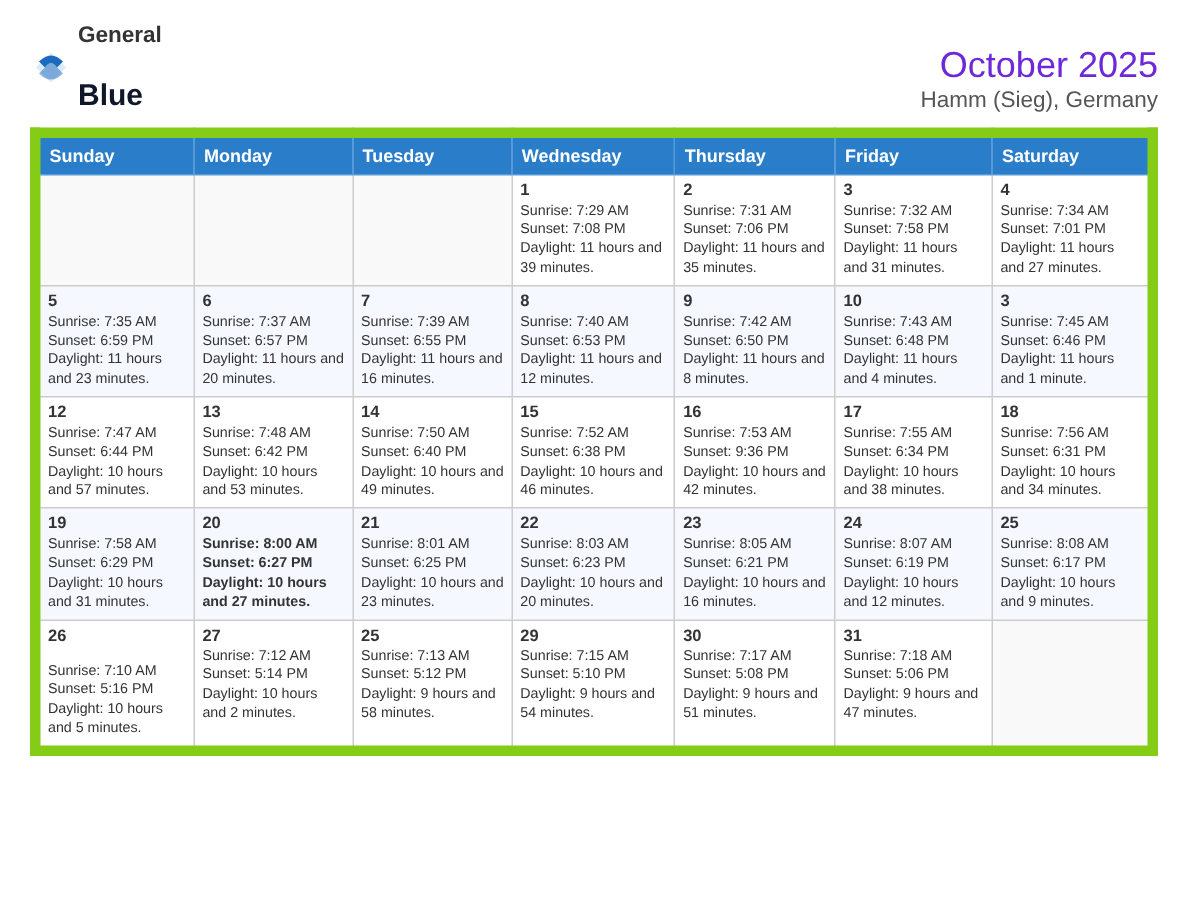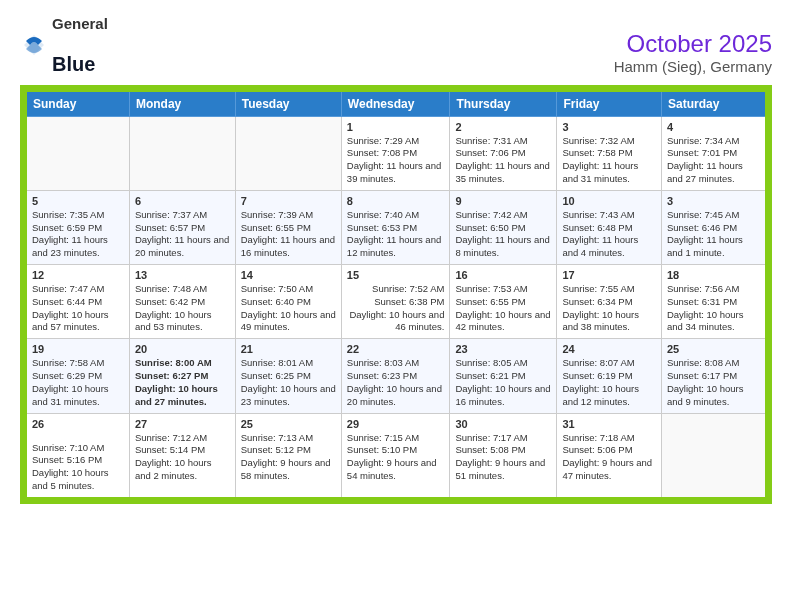--- a/index.html
+++ b/index.html
@@ -226,28 +226,28 @@
 Daylight: 10 hours and 53 minutes.</div>
           </td>
           <td>
             <span class="day-num">14</span>
             <div class="day-info" style="white-space: pre-line;">Sunrise: 7:50 AM
 Sunset: 6:40 PM
 Daylight: 10 hours and 49 minutes.</div>
           </td>
           <td>
             <span class="day-num">15</span>
-            <div class="day-info" style="white-space: pre-line; text-align: right;">Sunrise: 7:52 AM
+            <div class="day-info" style="white-space: pre-line;">Sunrise: 7:52 AM
 Sunset: 6:38 PM
 Daylight: 10 hours and 46 minutes.</div>
           </td>
           <td>
             <span class="day-num">16</span>
             <div class="day-info" style="white-space: pre-line;">Sunrise: 7:53 AM
-Sunset: 6:55 PM
+Sunset: 9:36 PM
 Daylight: 10 hours and 42 minutes.</div>
           </td>
           <td>
             <span class="day-num">17</span>
             <div class="day-info" style="white-space: pre-line;">Sunrise: 7:55 AM
 Sunset: 6:34 PM
 Daylight: 10 hours and 38 minutes.</div>
           </td>
           <td>
             <span class="day-num">18</span>

